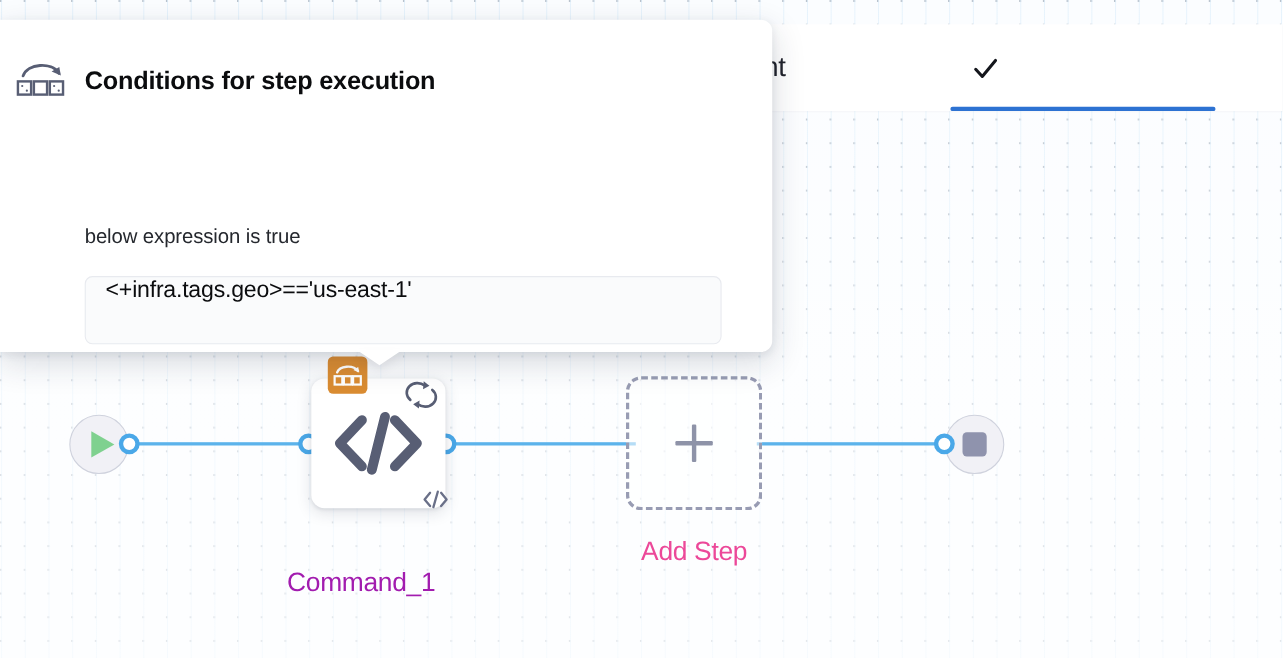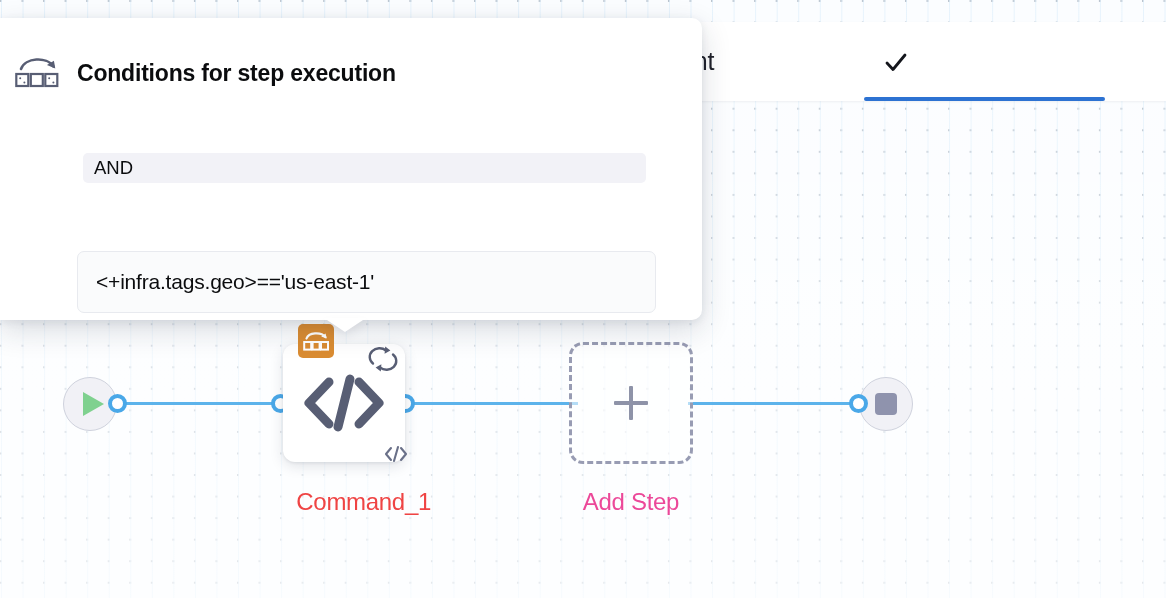--- a/index.html
+++ b/index.html
@@ -125,21 +125,21 @@
     color: #25282e;
     letter-spacing: -0.1px;
   }
   #expr-field {
     position: absolute;
     left: 77px; top: 233px;
     width: 579px; height: 62px;
     background: #fafbfc;
     border: 1px solid #e8eaef;
     border-radius: 7px;
-    display: flex; align-items: center;
+    display: flex; 
     padding-left: 18px;
   }
   #expr-field span {
     font-size: 21px;
     color: #0b0c0e;
     letter-spacing: -0.2px;
   }
 
   
   .edge {
@@ -222,25 +222,25 @@
     z-index: 14;
   }
   #node-code-small {
     position: absolute;
     left: 384px; top: 444px;
     width: 24px; height: 20px;
     z-index: 16;
   }
   #label-command {
     position: absolute;
-    left: 261px; top: 488px;
+    left: 261px; top: 516px;
     width: 170px;
-    text-align: right;
+    text-align: left;
     font-size: 24px;
-    color: #ef4444;
+    color: #a21caf;
     letter-spacing: -0.3px;
     z-index: 14;
   }
 
   
   #node-add {
     position: absolute;
     left: 569px; top: 342px;
     width: 124px; height: 122px;
     border: 3px dashed #989cb3;
@@ -374,22 +374,20 @@
           <circle cx="10.4" cy="28.4" r="1"></circle>
         <circle cx="35.2" cy="24.2" r="1"></circle>
           <circle cx="39.4" cy="28.4" r="1"></circle>
       </g>
     </svg>
   </div>
 
   <div id="popover-title">Conditions for step execution</div>
 
 
-  <div id="and-field">
-    <span>AND</span>
-  </div>
-
+
+  <div id="popover-line2">below expression is true</div>
 
   <div id="expr-field">
     <span>&lt;+infra.tags.geo&gt;=='us-east-1'</span>
   </div>
 
 </div>
 
 </body></html>

